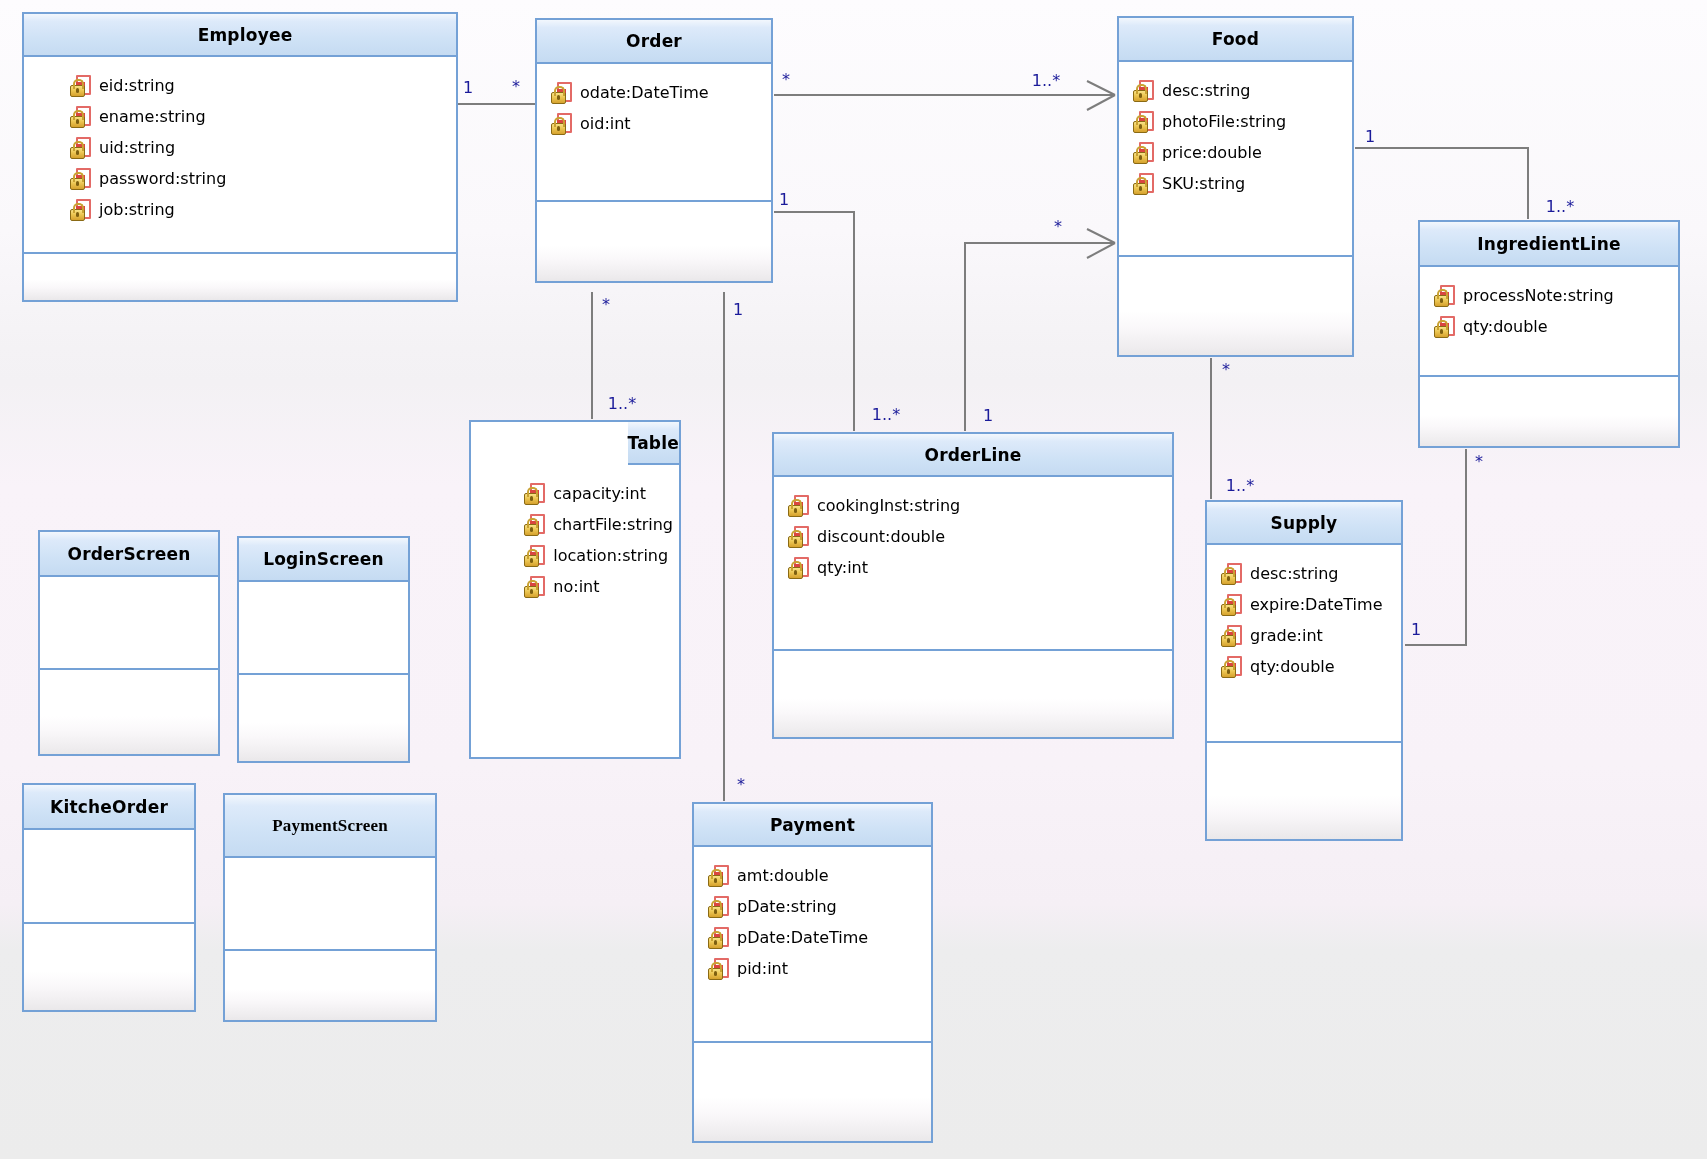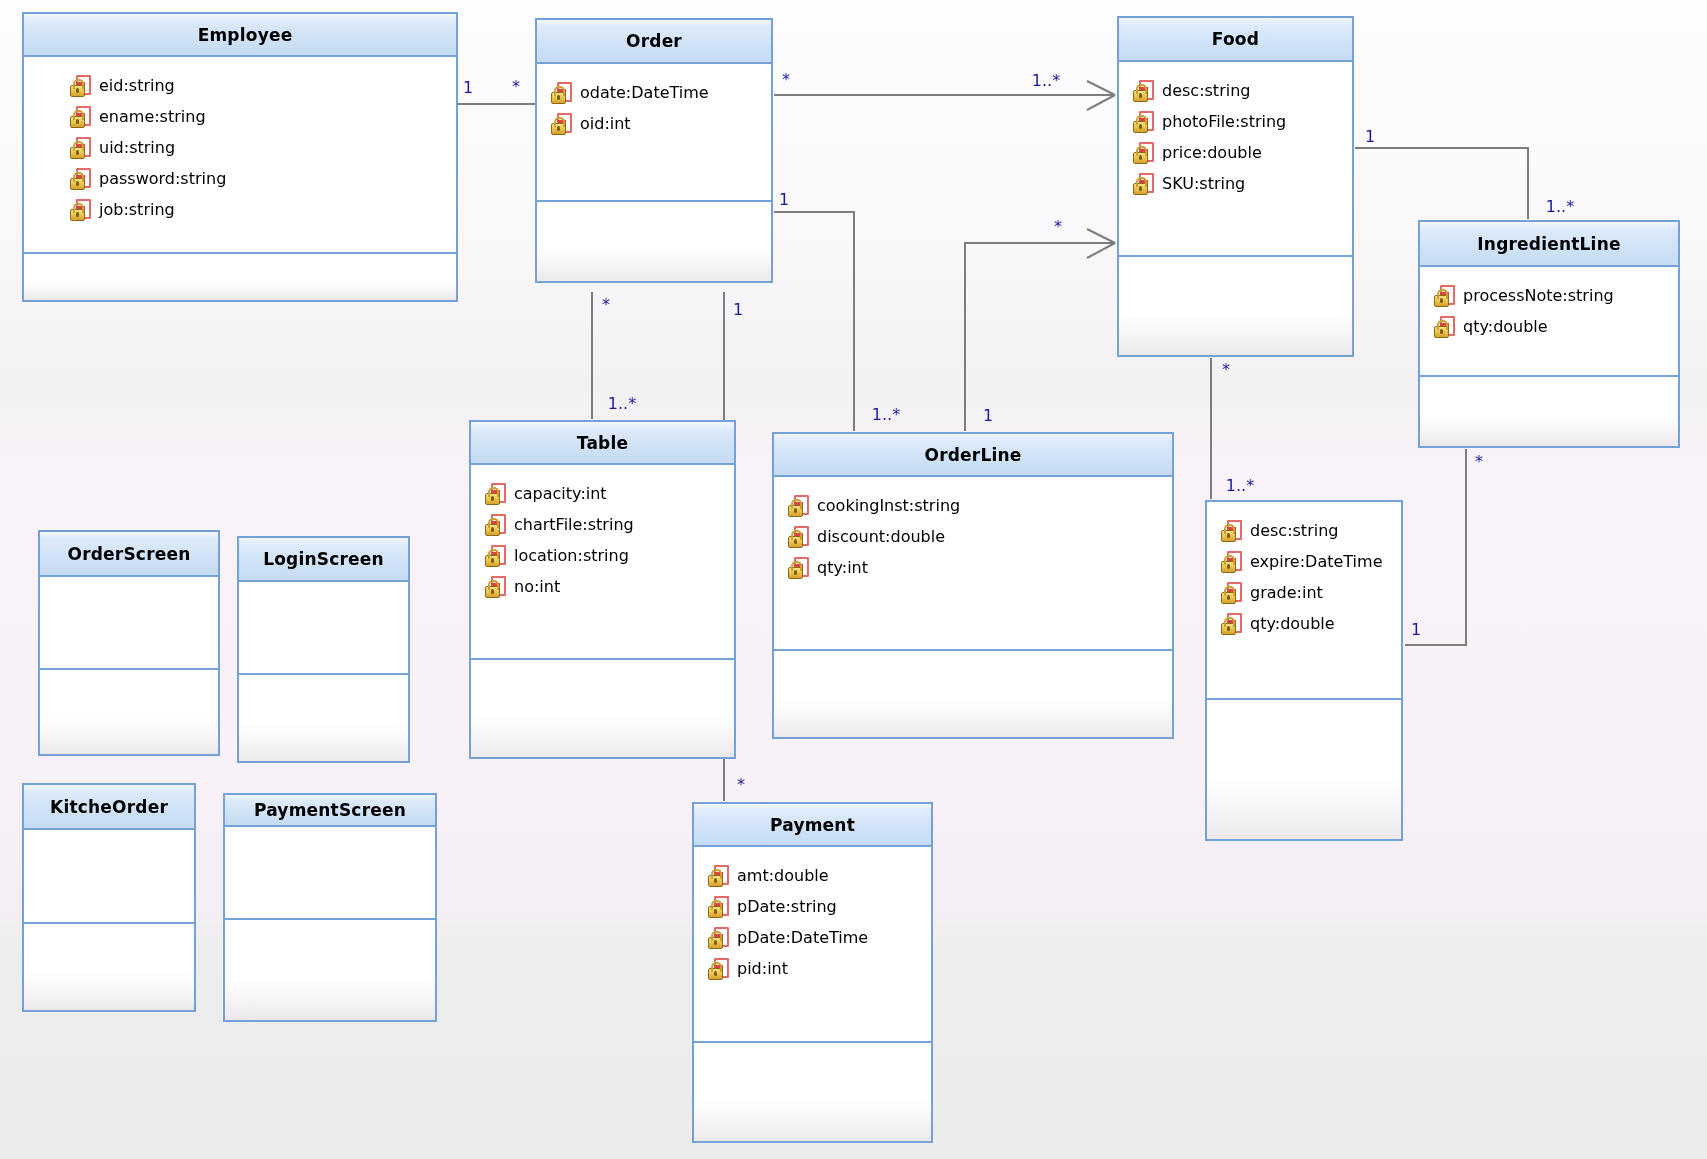--- a/index.html
+++ b/index.html
@@ -241,21 +241,21 @@
             <span class="doc">
               <i></i>
             </span>
             <span class="lock"></span>
           </span>
           <span>qty:double</span>
         </div>
       </div>
       <div class="uml-ops"></div>
     </div>
-    <div class="uml-class" style="left: 469px; top: 420px; width: 267px; height: 339px;">
+    <div class="uml-class" style="left: 469px; top: 420px; width: 212px; height: 339px; align-items: flex-end;">
       <div class="uml-header" style="height: 43px;">
         <span>Table</span>
       </div>
       <div class="uml-attrs" style="height: 193px;">
         <div class="attr-row">
           <span class="aicon">
             <span class="doc">
               <i></i>
             </span>
             <span class="lock"></span>
@@ -321,20 +321,23 @@
               <i></i>
             </span>
             <span class="lock"></span>
           </span>
           <span>qty:int</span>
         </div>
       </div>
       <div class="uml-ops"></div>
     </div>
     <div class="uml-class" style="left: 1205px; top: 500px; width: 198px; height: 341px;">
+      <div class="uml-header" style="height: 43px;">
+        <span>Supply</span>
+      </div>
       <div class="uml-attrs" style="height: 196px;">
         <div class="attr-row">
           <span class="aicon">
             <span class="doc">
               <i></i>
             </span>
             <span class="lock"></span>
           </span>
           <span>desc:string</span>
         </div>
@@ -427,21 +430,21 @@
       <div class="uml-ops"></div>
     </div>
     <div class="uml-class" style="left: 22px; top: 783px; width: 174px; height: 229px;">
       <div class="uml-header" style="height: 45px;">
         <span>KitcheOrder</span>
       </div>
       <div class="uml-attrs" style="height: 92px;"></div>
       <div class="uml-ops"></div>
     </div>
     <div class="uml-class" style="left: 223px; top: 793px; width: 214px; height: 229px;">
-      <div class="uml-header" style="height: 32px;">
+      <div class="uml-header" style="height: 63px; font-family: Liberation Serif, serif;">
         <span>PaymentScreen</span>
       </div>
       <div class="uml-attrs" style="height: 91px;"></div>
       <div class="uml-ops"></div>
     </div>
     <span class="mult" style="left: 468px; top: 87px;">1</span>
     <span class="mult" style="left: 516px; top: 86px;">*</span>
     <span class="mult" style="left: 786px; top: 79px;">*</span>
     <span class="mult" style="left: 1046px; top: 80px;">1..*</span>
     <span class="mult" style="left: 606px; top: 304px;">*</span>

